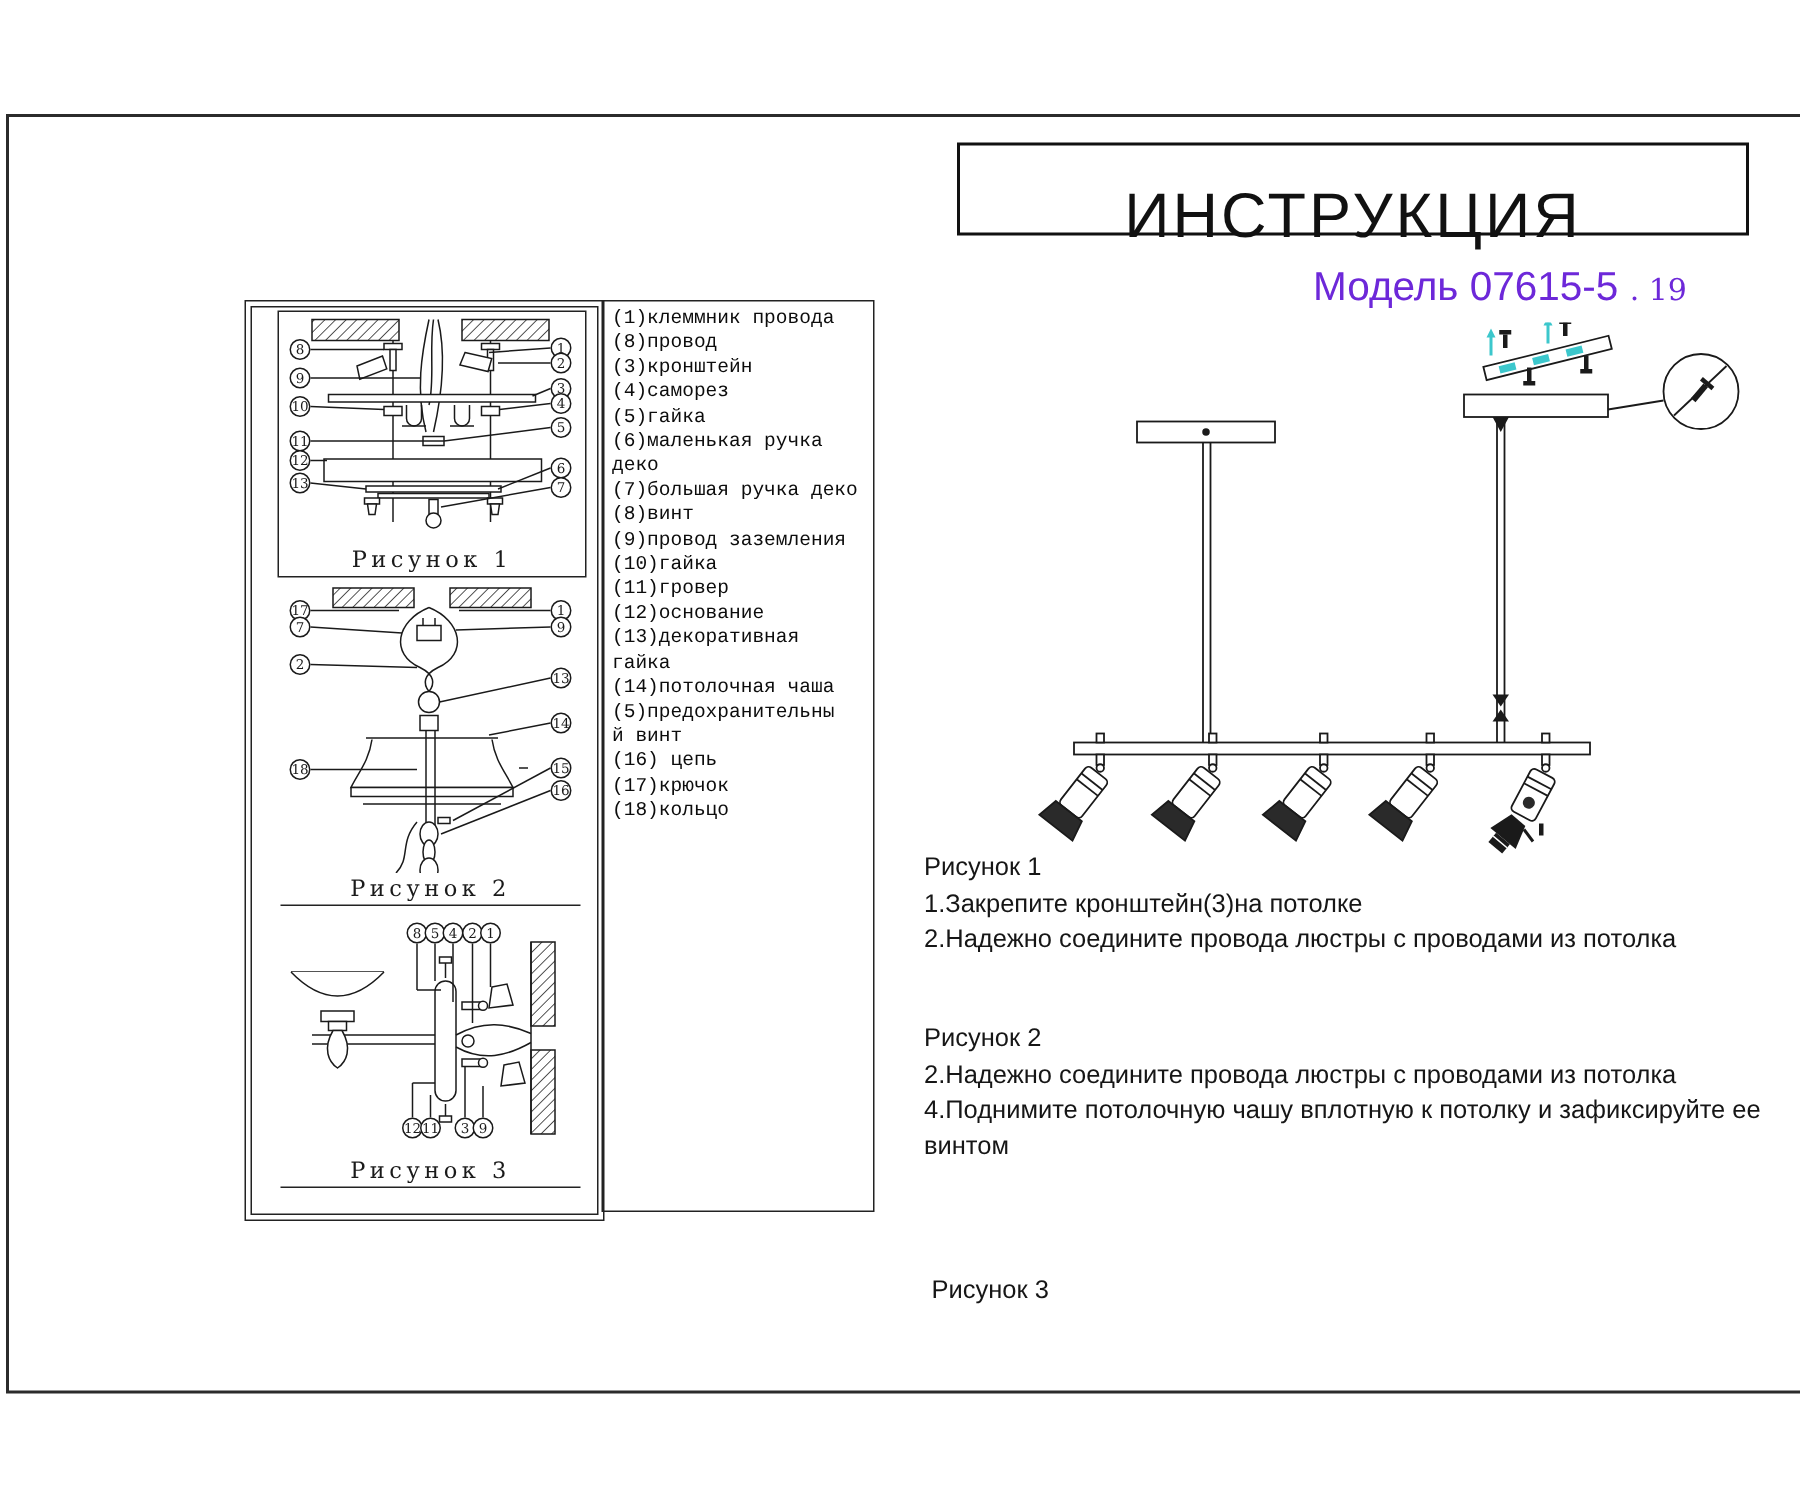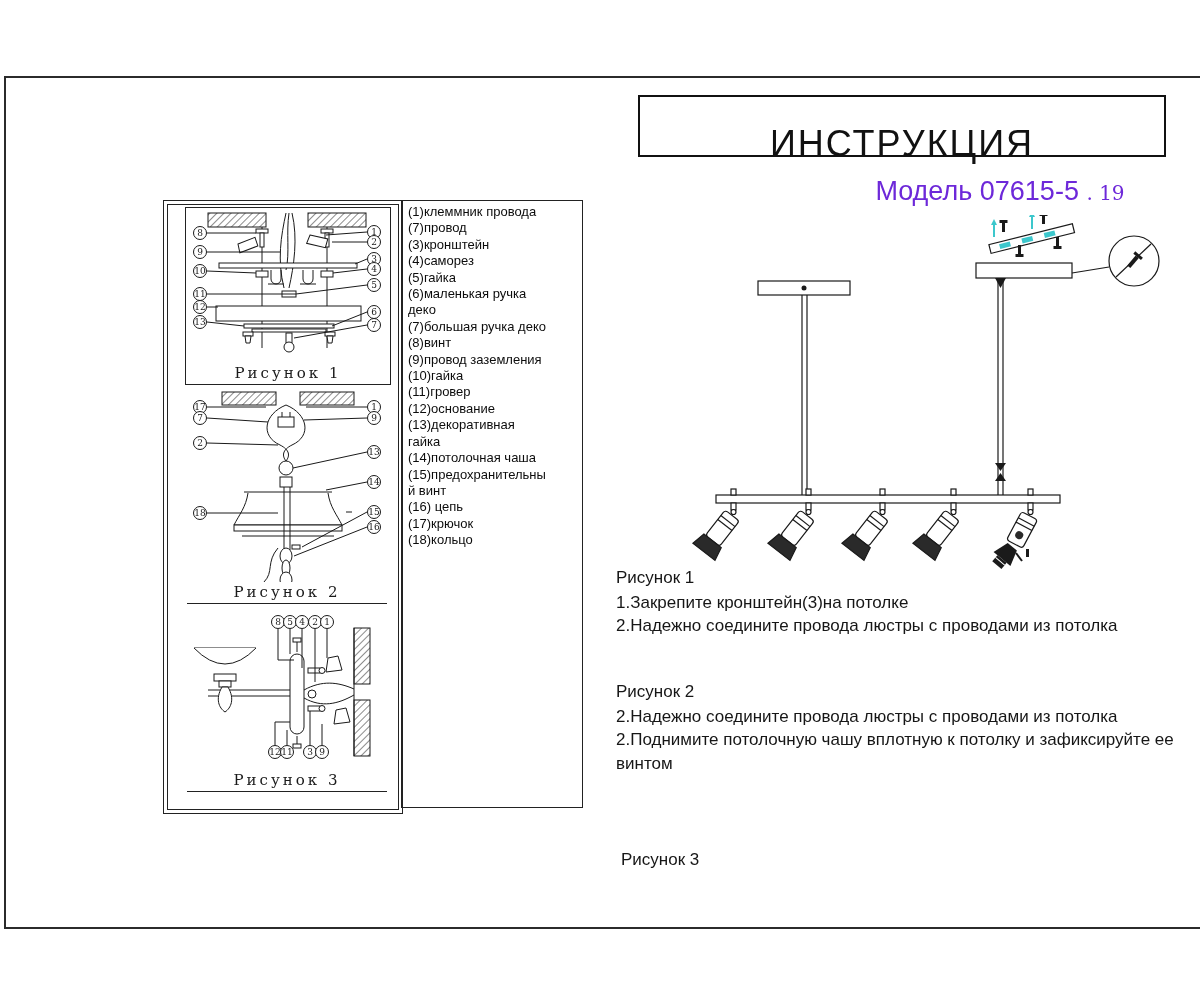--- a/index.html
+++ b/index.html
@@ -6,39 +6,39 @@
   body{width:1200px;height:1000px;position:relative;overflow:hidden;
        font-family:"Liberation Sans",sans-serif;color:#1a1a1a;}
   .abs{position:absolute;}
 
   
   .page-frame{left:4px;top:76px;width:1220px;height:849px;border:2px solid #2b2b2b;}
 
   
   .title-box{left:638px;top:95px;width:524px;height:58px;border:2px solid #111;
              display:flex;align-items:center;justify-content:center;}
-  .title-box span{font-size:36px;letter-spacing:2px;color:#111;margin-top:36px;}
+  .title-box span{font-size:42px;letter-spacing:2px;color:#111;margin-top:36px;}
   .model-line{left:820px;top:176px;width:360px;text-align:center;font-size:27px;color:#6d28d9;}
   .model-line .suffix{font-size:20px;font-family:"DejaVu Serif",serif;}
 
   
   .fig-panel{left:163px;top:200px;width:238px;height:612px;border:1px solid #222;}
   .fig-panel-inner{position:absolute;left:3px;top:3px;right:3px;bottom:3px;border:1px solid #222;}
 
   .fig1-box{left:185px;top:207px;width:204px;height:176px;border:1px solid #222;}
   .fig-caption{font-family:"DejaVu Serif",serif;font-size:15px;letter-spacing:3px;
                text-align:center;color:#1a1a1a;}
   .fig1-caption{position:absolute;left:0;bottom:2px;width:100%;}
   .fig2-caption{left:187px;top:583px;width:200px;height:20px;border-bottom:1px solid #222;}
   .fig3-caption{left:187px;top:771px;width:200px;height:20px;border-bottom:1px solid #222;}
 
   
   .parts-box{left:401px;top:200px;width:180px;height:606px;border:1px solid #222;}
   .parts-list{padding:3px 2px 0 6px;}
-  .parts-list div{font-family:Liberation Sans, sans-serif;font-size:13px;line-height:16.4px;
+  .parts-list div{font-family:Liberation Mono, monospace;font-size:13px;line-height:16.4px;
                   white-space:pre;color:#0c0c0c;}
 
   
   .instr{width:572px;font-size:17px;line-height:23.5px;color:#161616;}
   .instr .heading{margin-bottom:1px;}
   .instr div{white-space:pre-wrap;}
   .instr-1{left:616px;top:566px;}
   .instr-2{left:616px;top:680px;}
   .instr-3{left:621px;top:848px;}
 
@@ -296,36 +296,36 @@
       <text x="124" y="143" text-anchor="middle">3</text>
     <circle cx="136" cy="140" r="6.5" fill="#fff" stroke="#1a1a1a"></circle>
       <text x="136" y="143" text-anchor="middle">9</text>
   </g>
 </svg>
 <div class="abs fig-caption fig3-caption">Рисунок 3</div>
 
 <div class="abs parts-box">
   <div class="parts-list">
       <div>(1)клеммник провода</div>
-      <div>(7)провод</div>
+      <div>(8)провод</div>
       <div>(3)кронштейн</div>
       <div>(4)саморез</div>
       <div>(5)гайка</div>
       <div>(6)маленькая ручка</div>
       <div>деко</div>
       <div>(7)большая ручка деко</div>
       <div>(8)винт</div>
       <div>(9)провод заземления</div>
       <div>(10)гайка</div>
       <div>(11)гровер</div>
       <div>(12)основание</div>
       <div>(13)декоративная</div>
       <div>гайка</div>
       <div>(14)потолочная чаша</div>
-      <div>(15)предохранительны</div>
+      <div>(5)предохранительны</div>
       <div>й винт</div>
       <div>(16) цепь</div>
       <div>(17)крючок</div>
       <div>(18)кольцо</div>
     </div>
 </div>
 
 <svg class="abs" style="left:650px;top:215px;" width="540" height="370" viewBox="0 0 540 370">
   <g stroke="#1a1a1a" fill="none" stroke-width="1.2">
 
@@ -440,17 +440,17 @@
     <rect x="376" y="334" width="3" height="8" fill="#1a1a1a" stroke="none"></rect>
   </g>
 </svg>
 
 <div class="abs instr instr-1">
   <div class="heading">Рисунок 1</div>
   <div><div>1.Закрепите кронштейн(3)на потолке</div><div>2.Надежно соедините провода люстры с проводами из потолка</div></div>
 </div>
 <div class="abs instr instr-2">
   <div class="heading">Рисунок 2</div>
-  <div><div>2.Надежно соедините провода люстры с проводами из потолка</div><div>2.Поднимите потолочную чашу вплотную к потолку и зафиксируйте ее винтом</div></div>
+  <div><div>2.Надежно соедините провода люстры с проводами из потолка</div><div>4.Поднимите потолочную чашу вплотную к потолку и зафиксируйте ее винтом</div></div>
 </div>
 <div class="abs instr instr-3">
   <div class="heading">Рисунок 3</div>
 </div>
 
 </body></html>

